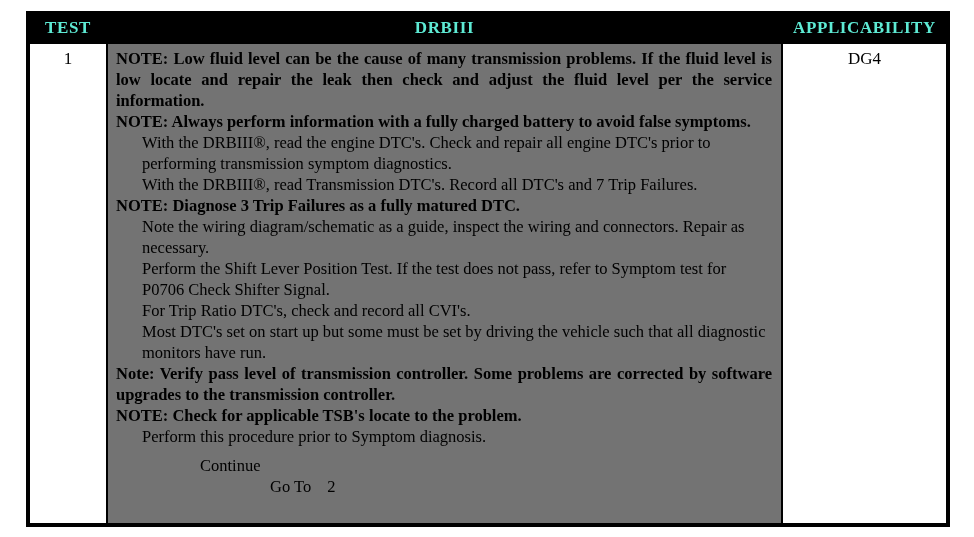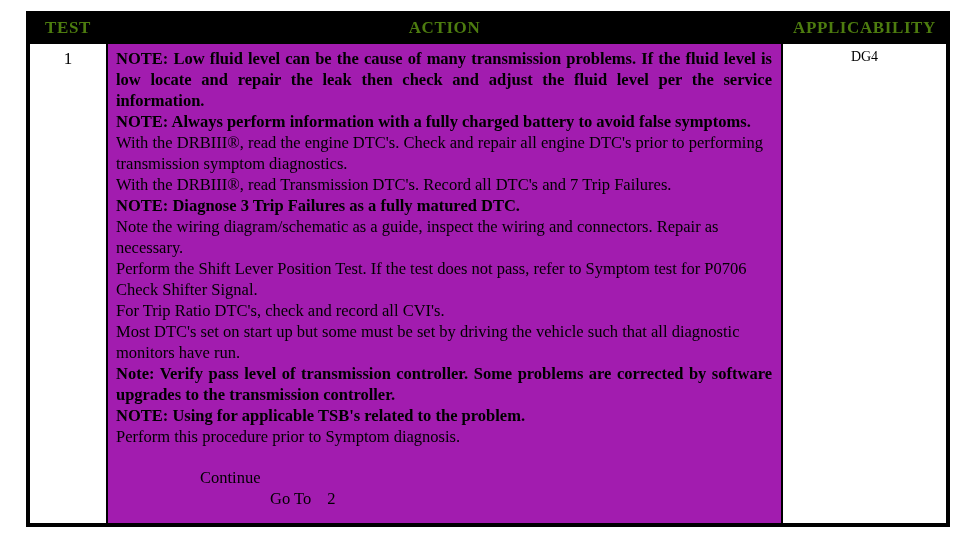--- a/index.html
+++ b/index.html
@@ -29,61 +29,62 @@
     border: 4px solid #000000;
   }
   table.diag-table th,
   table.diag-table td {
     border: 2px solid #000000;
     vertical-align: top;
     box-sizing: border-box;
   }
   thead th {
     background: #000000;
-    color: #4d7c0f;
+    color: #5eead4;
     font-weight: bold;
     font-size: 17px;
     letter-spacing: 0.6px;
     text-align: center;
     padding: 3px 4px 4px 4px;
     height: 27px;
   }
   col.col-test { width: 79px; }
   col.col-applicability { width: 166px; }
   td.test-cell {
     text-align: center;
     font-size: 17px;
     padding-top: 5px;
     background: #ffffff;
   }
   td.applicability-cell {
     text-align: center;
-    font-size: 14px;
+    font-size: 17px;
     padding-top: 5px;
     background: #ffffff;
   }
   td.action-cell {
     padding: 4px 9px 4px 8px;
     font-size: 16.5px;
     line-height: 21px;
-    background: #a21caf;
+    background: #737373;
   }
   td.action-cell p {
     margin: 0;
   }
   td.action-cell p.b {
     font-weight: bold;
     text-align: justify;
   }
   td.action-cell p.r {
     font-weight: normal;
     text-align: left;
+    margin-left: 26px;
   }
   .continue-block {
-    margin-top: 20px;
+    margin-top: 8px;
   }
   .continue-line {
     padding-left: 84px;
     line-height: 21px;
   }
   .goto-line {
     padding-left: 154px;
     line-height: 21px;
   }
   .goto-target {
@@ -97,39 +98,39 @@
 <div class="page">
   <table class="diag-table">
     <colgroup>
       <col class="col-test">
       <col class="col-action">
       <col class="col-applicability">
     </colgroup>
     <thead>
       <tr>
         <th>TEST</th>
-        <th>ACTION</th>
+        <th>DRBIII</th>
         <th>APPLICABILITY</th>
       </tr>
     </thead>
     <tbody>
       <tr>
         <td class="test-cell">1</td>
         <td class="action-cell">
           <p class="b">NOTE: Low fluid level can be the cause of many transmission problems. If the fluid level is low locate and repair the leak then check and adjust the fluid level per the service information.</p>
           <p class="b">NOTE: Always perform information with a fully charged battery to avoid false symptoms.</p>
           <p class="r">With the DRBIII®, read the engine DTC's. Check and repair all engine DTC's prior to performing transmission symptom diagnostics.</p>
           <p class="r">With the DRBIII®, read Transmission DTC's. Record all DTC's and 7 Trip Failures.</p>
           <p class="b">NOTE: Diagnose 3 Trip Failures as a fully matured DTC.</p>
           <p class="r">Note the wiring diagram/schematic as a guide, inspect the wiring and connectors. Repair as necessary.</p>
           <p class="r">Perform the Shift Lever Position Test. If the test does not pass, refer to Symptom test for P0706 Check Shifter Signal.</p>
           <p class="r">For Trip Ratio DTC's, check and record all CVI's.</p>
           <p class="r">Most DTC's set on start up but some must be set by driving the vehicle such that all diagnostic monitors have run.</p>
           <p class="b">Note: Verify pass level of transmission controller. Some problems are corrected by software upgrades to the transmission controller.</p>
-          <p class="b">NOTE: Using for applicable TSB's related to the problem.</p>
+          <p class="b">NOTE: Check for applicable TSB's locate to the problem.</p>
           <p class="r">Perform this procedure prior to Symptom diagnosis.</p>
           <div class="continue-block">
             <div class="continue-line">Continue</div>
             <div class="goto-line"><span>Go To</span><span class="goto-target">2</span></div>
           </div>
         </td>
         <td class="applicability-cell">DG4</td>
       </tr>
     </tbody>
   </table>

